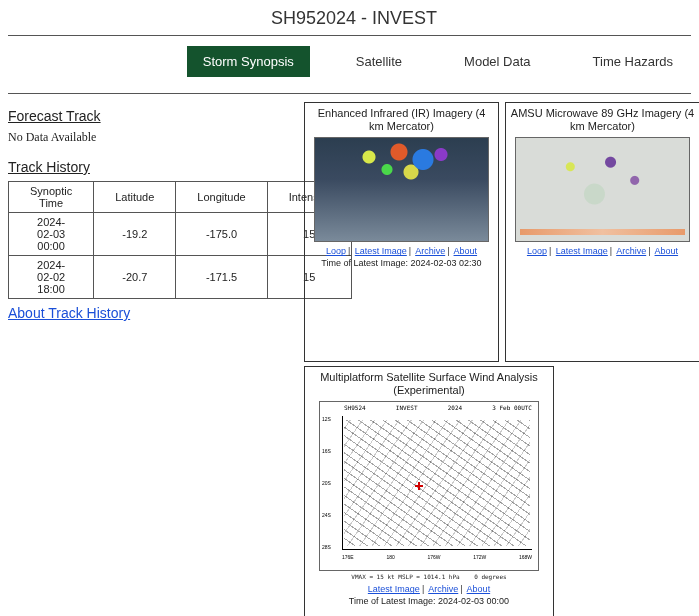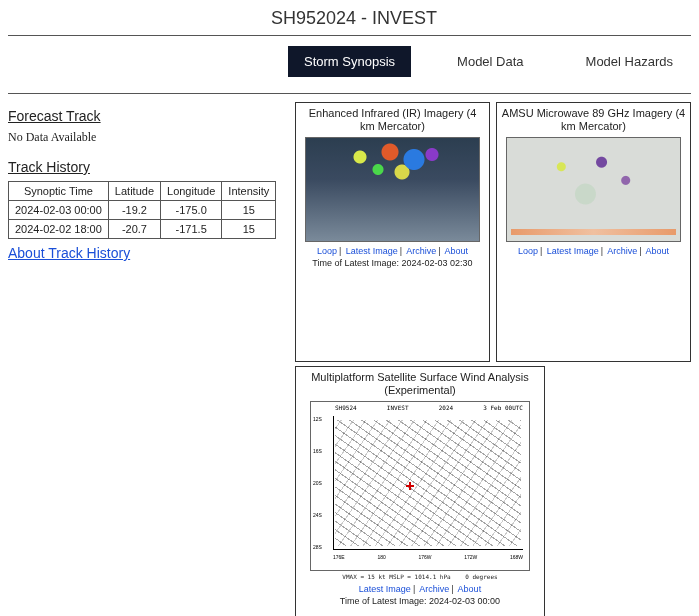--- a/index.html
+++ b/index.html
@@ -25,21 +25,21 @@
     gap: 30px;
     padding: 10px 10px 10px 0;
     font-size: 13px;
   }
   .tab {
     padding: 8px 16px;
     cursor: pointer;
     color: #333;
   }
   .tab.active {
-    background: #0f172a;
+    background: #14532d;
     color: #fff;
   }
   .main {
     display: flex;
     padding: 4px 8px;
     gap: 6px;
   }
   .left-col { width: 290px; }
   .right-col { flex: 1; }
   .section-title {
@@ -49,21 +49,21 @@
     font-weight: 400;
   }
   .no-data { font-size: 12px; margin: 6px 0 14px 0; font-family: Liberation Serif, serif; }
   table.track {
     border-collapse: collapse;
     margin: 6px 0;
     font-size: 11px;
   }
   table.track th, table.track td {
     border: 1px solid #555;
-    padding: 3px 6px;
+    padding: 3px 21px;
     text-align: center;
     font-weight: 400;
   }
   .link {
     color: #1a4fd8;
     text-decoration: underline;
     cursor: pointer;
     font-size: 14px;
   }
   .panel-row { display: flex; gap: 6px; }
@@ -157,34 +157,35 @@
     position:absolute; top:2px; left:24px; right:6px;
     font-size:6px; font-family:monospace; color:#000;
     display:flex; justify-content:space-between;
   }
   .panel-links {
     font-size: 9px;
     text-align:center;
     margin-top:4px;
     line-height:1.3;
   }
-  .panel-links a { color:#1a4fd8; cursor:pointer; }
+  .panel-links a { color:#1a4fd8; text-decoration:underline; cursor:pointer; }
   .panel-links .sep { color:#333; padding:0 2px; }
   .time-line { font-size:9px; color:#222; text-align:center; }
 </style>
 </head>
 <body>
 
 <div class="page-title">SH952024 - INVEST</div>
 <hr class="hr">
 
 <div class="tabs">
   <div class="tab active">Storm Synopsis</div>
+  <div class="tab">Satellite</div>
   <div class="tab">Model Data</div>
-  <div class="tab">Model Hazards</div>
+  <div class="tab">Time Hazards</div>
 </div>
 <hr class="hr2">
 
 <div class="main">
   <div class="left-col">
     <div class="section-title">Forecast Track</div>
     <div class="no-data">No Data Available</div>
 
     <div class="section-title">Track History</div>
     <table class="track">

